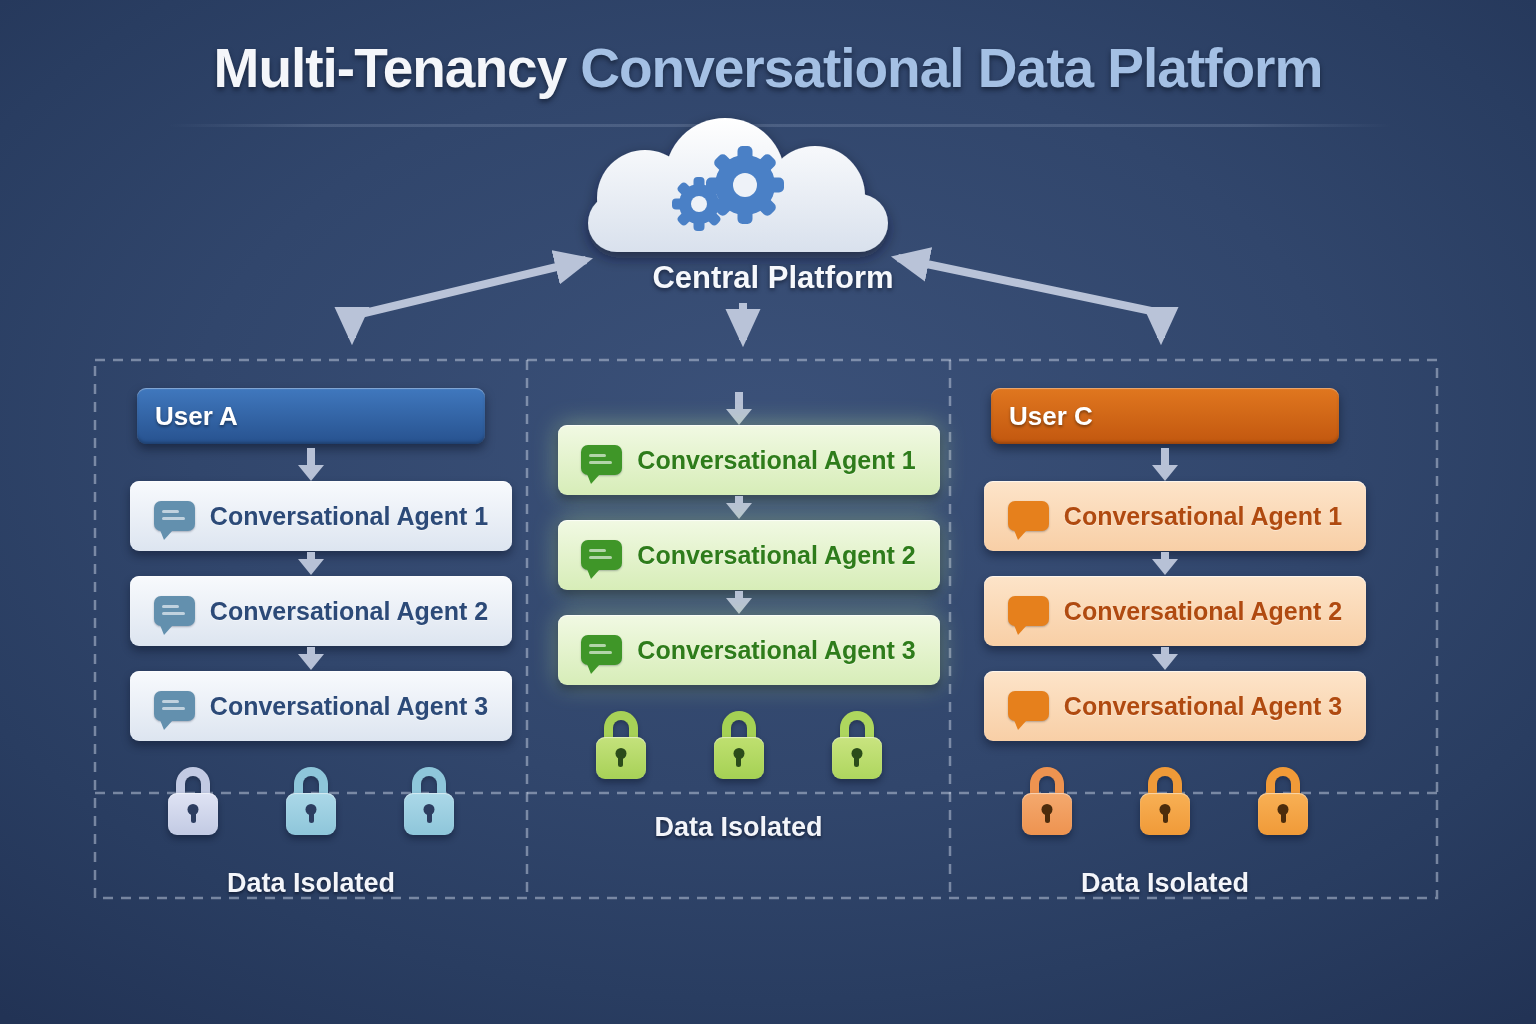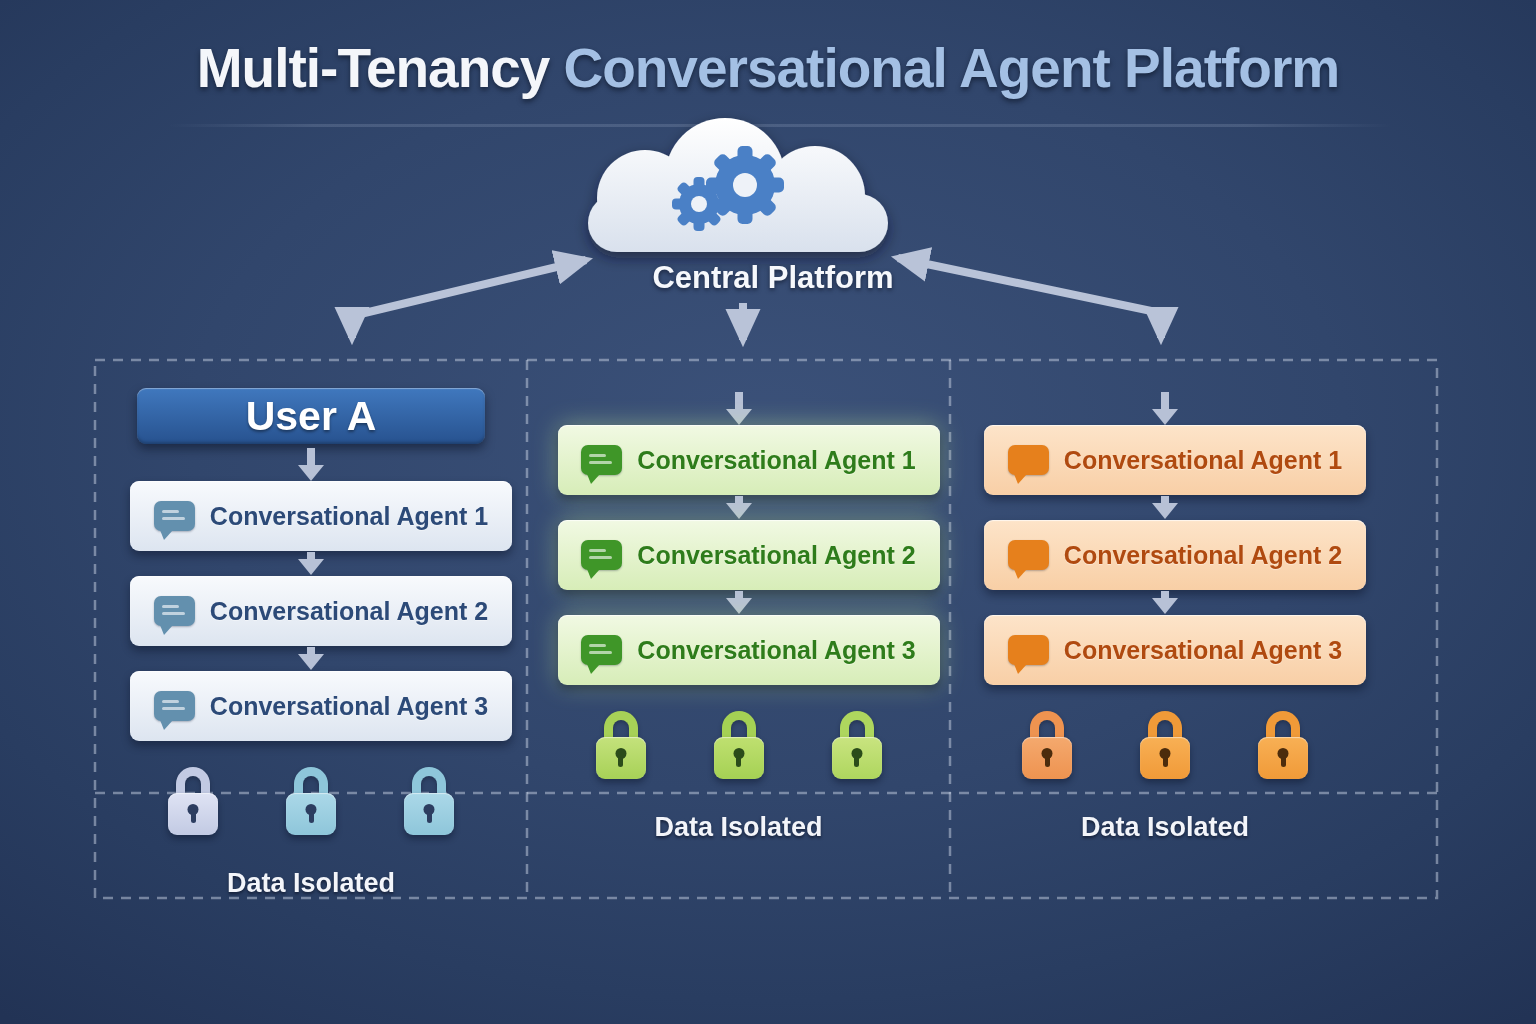--- a/index.html
+++ b/index.html
@@ -35,22 +35,23 @@
     position:absolute;left:95px;top:360px;width:1342px;height:538px;
     display:grid;grid-template-columns:432px 423px 487px;
   }
   .column{display:flex;flex-direction:column;align-items:center;padding-top:28px;box-sizing:border-box;}
   .column.col-c{align-items:flex-start;padding-left:24px;}
   .stack{display:flex;flex-direction:column;align-items:center;width:382px;}
   .tenant-header{
     width:348px;height:56px;border-radius:9px;box-sizing:border-box;
     background:linear-gradient(180deg,var(--h1),var(--h2));
     box-shadow:inset 0 1px 1px rgba(255,255,255,.38), inset 0 -2px 3px rgba(0,0,0,.22), 0 5px 10px rgba(8,15,34,.5);
-    color:#ffffff;font-size:41px;font-weight:bold;text-align:center;line-height:56px;
+    color:#ffffff;font-size:26px;font-weight:bold;text-align:left;line-height:56px;
     text-shadow:0 2px 3px rgba(0,0,0,.4);
+    padding-left:18px;
   }
   .flow-arrow{display:flex;flex-direction:column;align-items:center;}
   .flow-arrow .shaft{width:8px;background:#b7c1d6;}
   .flow-arrow .head{width:0;height:0;border-left:13px solid transparent;border-right:13px solid transparent;border-top:16px solid #b7c1d6;}
   .flow-arrow.tall{margin:4px 0 0 0;} .flow-arrow.tall .shaft{height:17px;}
   .flow-arrow.short{margin:1px 0;}   .flow-arrow.short .shaft{height:7px;}
   .agent-box{
     width:382px;height:70px;border-radius:9px;box-sizing:border-box;
     background:linear-gradient(180deg,var(--b1),var(--b2));
     box-shadow:0 5px 9px rgba(8,15,34,.42), inset 0 1px 1px rgba(255,255,255,.7), var(--glow,0 0 0 rgba(0,0,0,0));
@@ -81,21 +82,21 @@
     width:5px;height:11px;border-radius:0 0 3px 3px;background:var(--key);}
   .isolated-label{margin-top:33px;font-size:27px;font-weight:bold;color:#f3f5fa;
     text-shadow:0 2px 3px rgba(8,14,30,.6);}
 </style>
 </head>
 <body>
 
 <div class="canvas">
 
   <div class="title">
-    <span class="t1">Multi-Tenancy</span><span class="t2">Conversational Agent Platform</span>
+    <span class="t1">Multi-Tenancy</span><span class="t2">Conversational Data Platform</span>
   </div>
   <div class="title-divider"></div>
 
   <svg class="top-art" viewBox="0 0 1536 1024">
     <defs>
       <linearGradient id="cloudGrad" gradientUnits="userSpaceOnUse" x1="0" y1="118" x2="0" y2="252">
         <stop offset="0" stop-color="#ffffff"></stop>
           <stop offset="1" stop-color="#d9e1ed"></stop>
       </linearGradient>
       <linearGradient id="gearGrad" gradientUnits="userSpaceOnUse" x1="660" y1="140" x2="790" y2="235">
@@ -268,20 +269,21 @@
               <div class="lock-body"></div>
               <div class="keyhole"></div>
             </div>
         </div>
         <div class="isolated-label">Data Isolated</div>
       </div>
     </div>
 
     <div class="column col-c plain-icons" style="--h1: #e0771f; --h2: #c2570f; --b1: #fde4c9; --b2: #f8cfa6; --txt: #b04a10; --icn: #e6801c; --key: #4c2c0c; --glow: 0 0 0 rgba(0,0,0,0);">
       <div class="stack">
+        <div class="tenant-header">User C</div>
         <div class="flow-arrow tall">
             <div class="shaft"></div>
             <div class="head"></div>
           </div>
         <div class="agent-box">
           <span class="bubble"></span>
           <span class="agent-label">Conversational Agent 1</span>
         </div>
         <div class="flow-arrow short">
             <div class="shaft"></div>

